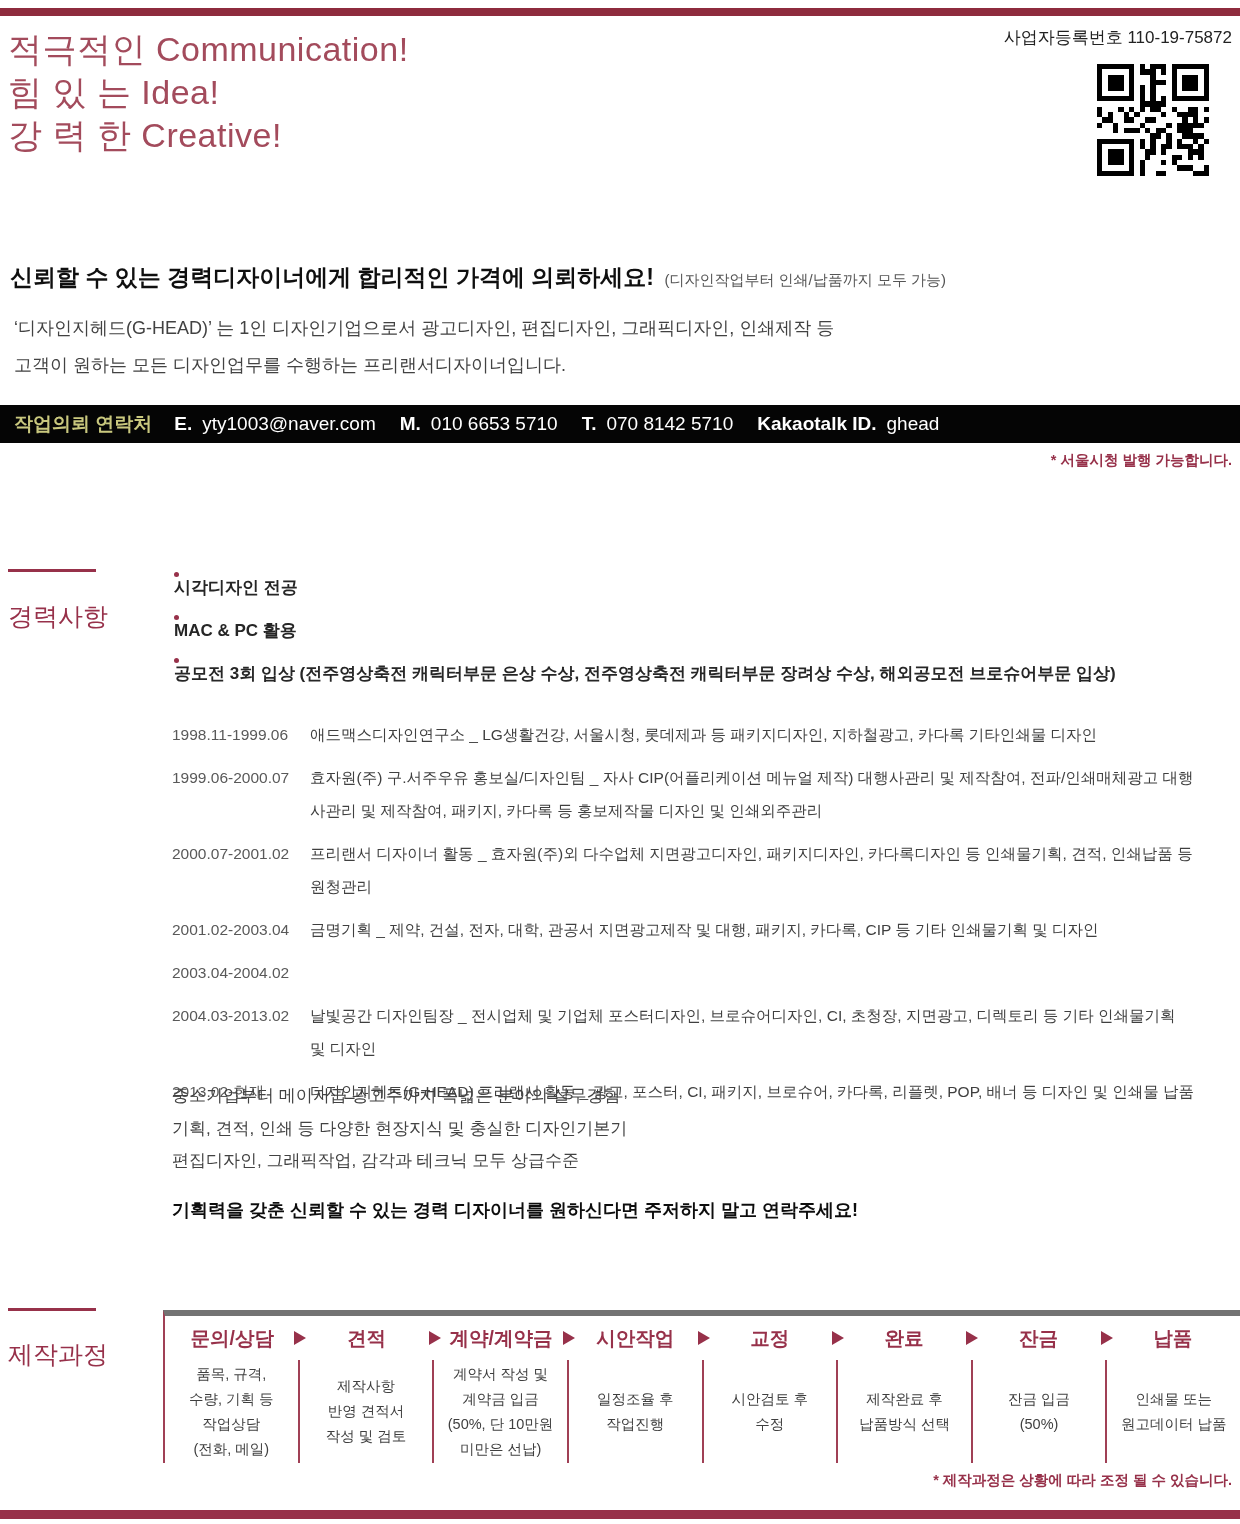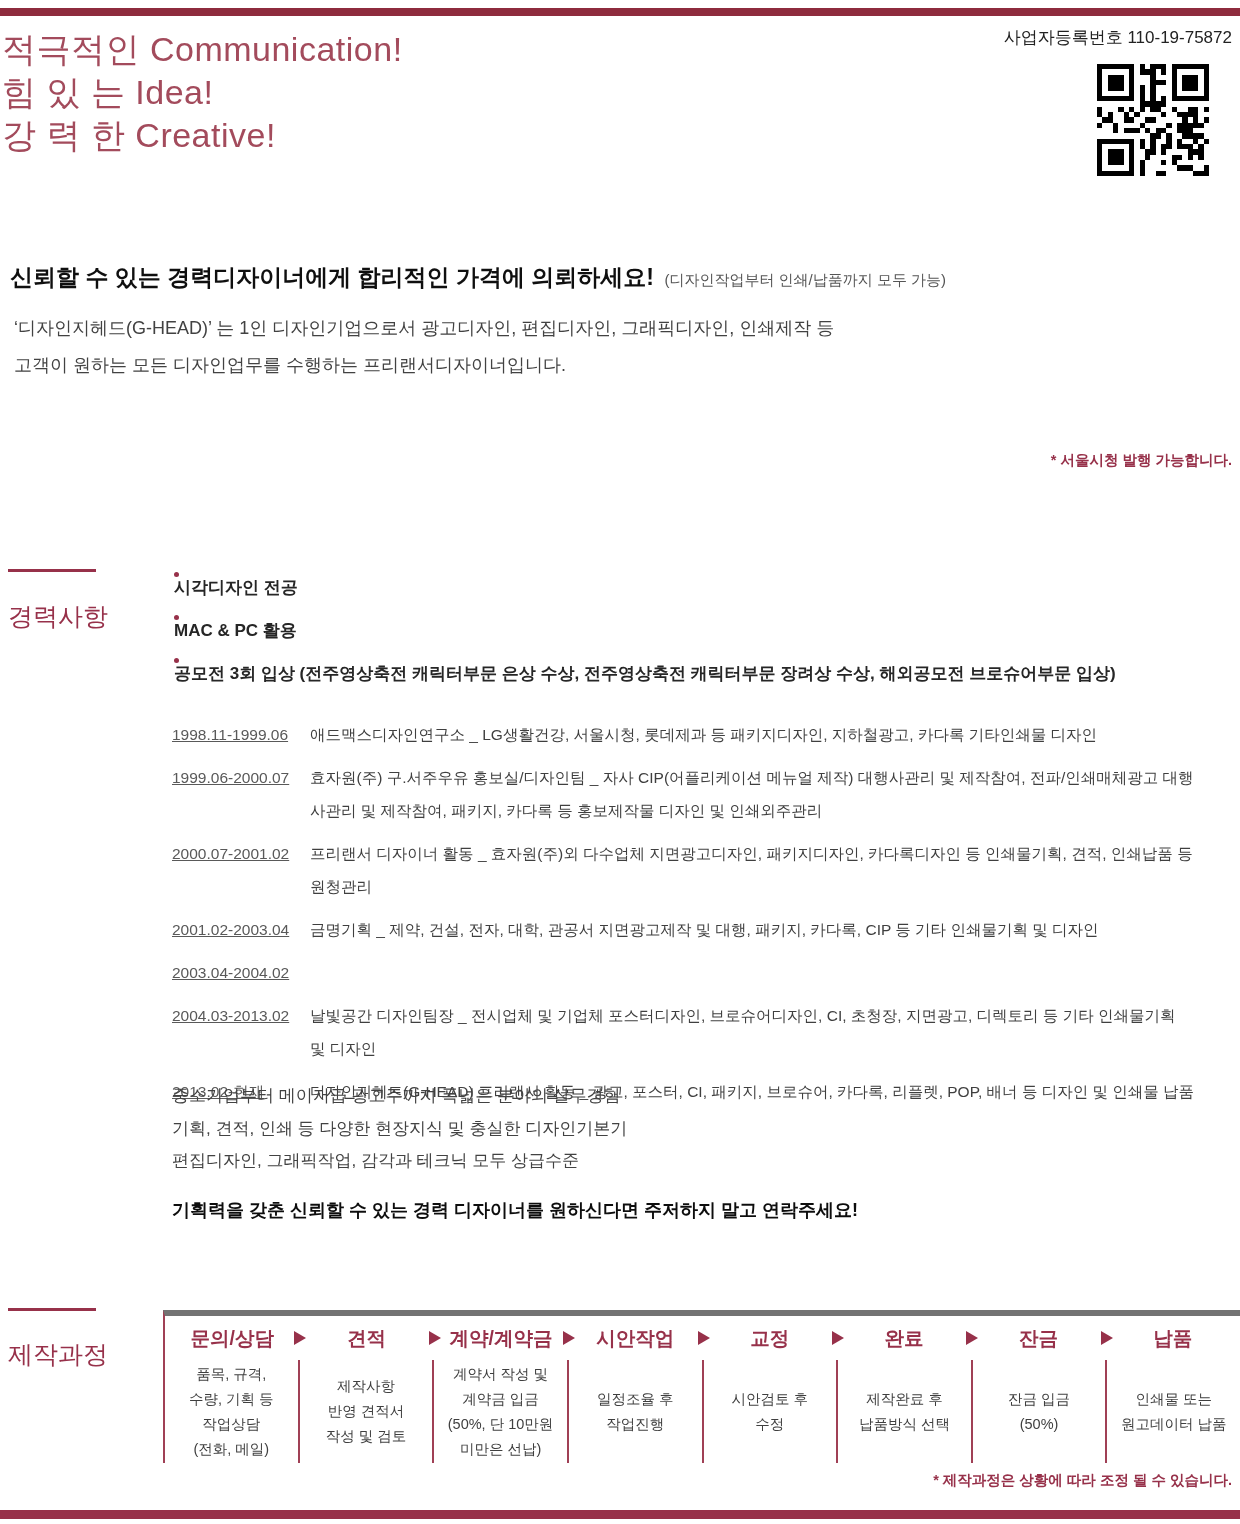--- a/index.html
+++ b/index.html
@@ -4,21 +4,21 @@
 <style>
   html,body{margin:0;padding:0;background:#ffffff;}
   .page{position:relative;width:1240px;height:1524px;background:#ffffff;overflow:hidden;
         font-family:"Liberation Sans","DejaVu Sans",sans-serif;color:#3f3f3f;}
 
   
   .bar-top{position:absolute;left:0;top:8px;width:100%;height:8px;background:#8e2b3d;}
   .bar-bottom{position:absolute;left:0;top:1510px;width:100%;height:9px;background:#97314a;}
 
   
-  .headline{position:absolute;left:2px;top:28px;color:#a34b5c;font-size:34px;line-height:43px;
+  .headline{position:absolute;left:8px;top:28px;color:#a34b5c;font-size:34px;line-height:43px;
             font-weight:400;letter-spacing:.5px;white-space:nowrap;}
 
   
   .bizreg{position:absolute;top:26px;right:8px;font-size:17px;color:#222;font-weight:500;}
   .qr{position:absolute;left:1097px;top:64px;width:112px;height:112px;background:#fff;
       display:grid;grid-template-columns:repeat(21,1fr);grid-template-rows:repeat(21,1fr);}
   .qr .m{background:#000;}
 
   
   .intro-title-row{position:absolute;left:10px;top:262px;white-space:nowrap;}
@@ -41,21 +41,21 @@
 
   
   .bullets{position:absolute;left:174px;top:564px;}
   .bullet{display:flex;align-items:flex-start;margin-bottom:9px;font-size:17px;font-weight:600;
           color:#262626;line-height:21px;white-space:nowrap;flex-direction:column;}
   .dot{width:5px;height:5px;border-radius:50%;background:#97314a;margin:8px 12px 0 0;flex:none;}
 
   
   .history{position:absolute;left:172px;top:718px;}
   .hrow{display:flex;margin-bottom:10px;}
-  .hperiod{width:138px;flex:none;font-size:15.5px;color:#595959;line-height:33px;text-decoration:underline;}
+  .hperiod{width:138px;flex:none;font-size:15.5px;color:#595959;line-height:33px;}
   .hdesc{width:885px;font-size:15.5px;color:#3f3f3f;line-height:33px;}
 
   
   .summary{position:absolute;left:172px;top:1080px;font-size:17px;color:#424242;line-height:32.5px;white-space:nowrap;}
   .cta{position:absolute;left:172px;top:1198px;font-size:18px;font-weight:bold;color:#0d0d0d;white-space:nowrap;}
 
   
   .ptable{position:absolute;left:163px;top:1310px;width:1077px;border-top:6px solid #737373;
           border-left:2px solid #a04055;box-sizing:border-box;}
   .phead-row{display:flex;height:44px;align-items:center;}
@@ -528,20 +528,33 @@
 
   <div class="intro-title-row">
     <span class="intro-title">신뢰할 수 있는 경력디자이너에게 합리적인 가격에 의뢰하세요!</span>
     <span class="intro-note">(디자인작업부터 인쇄/납품까지 모두 가능)</span>
   </div>
   <div class="intro-lines">
     <div>‘디자인지헤드(G-HEAD)’ 는 1인 디자인기업으로서 광고디자인, 편집디자인, 그래픽디자인, 인쇄제작 등</div>
     <div>고객이 원하는 모든 디자인업무를 수행하는 프리랜서디자이너입니다.</div>
   </div>
 
+  <div class="contact-bar">
+    <div class="contact-inner">
+      <span class="contact-label">작업의뢰 연락처</span>
+      <span class="c-key">E.</span>
+      <span class="c-val">yty1003@naver.com</span>
+      <span class="c-key">M.</span>
+      <span class="c-val">010 6653 5710</span>
+      <span class="c-key">T.</span>
+      <span class="c-val">070 8142 5710</span>
+      <span class="c-key">Kakaotalk ID.</span>
+      <span class="c-val">ghead</span>
+    </div>
+  </div>
   <div class="tax-note">* 서울시청 발행 가능합니다.</div>
 
   <div class="section-rule" style="top:569px;"></div>
   <div class="section-title" style="top:600px;">경력사항</div>
 
   <div class="bullets">
     <div class="bullet">
         <span class="dot"></span>
         <span>시각디자인 전공</span>
       </div>

